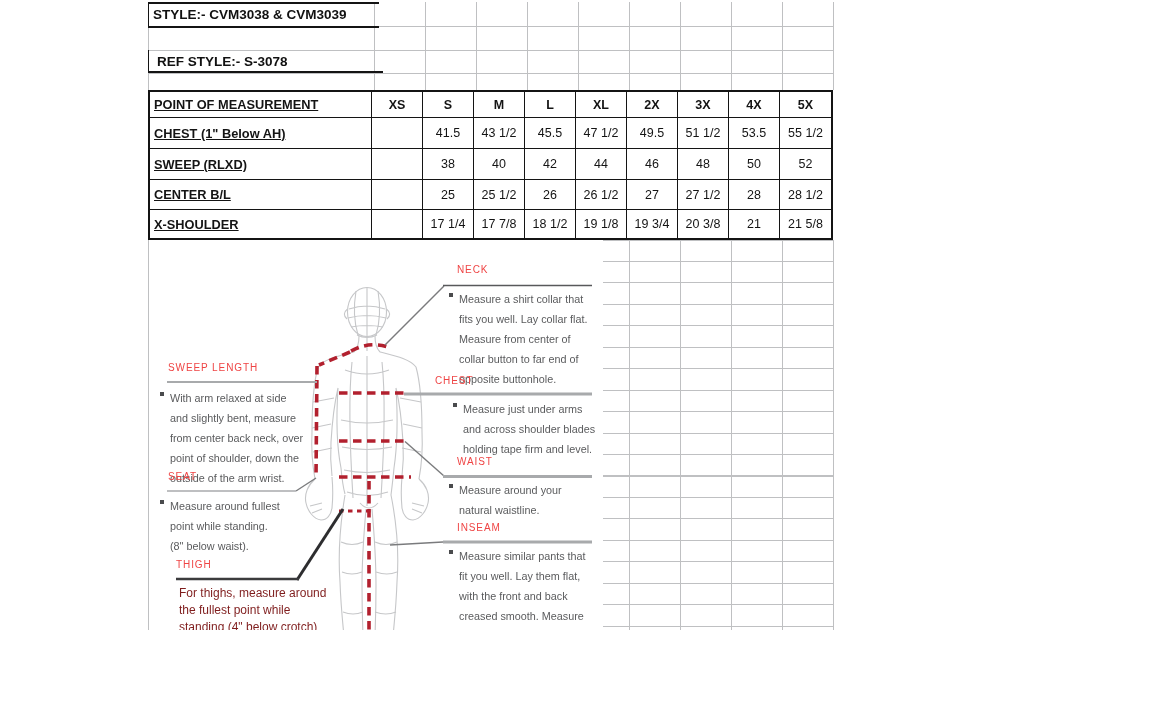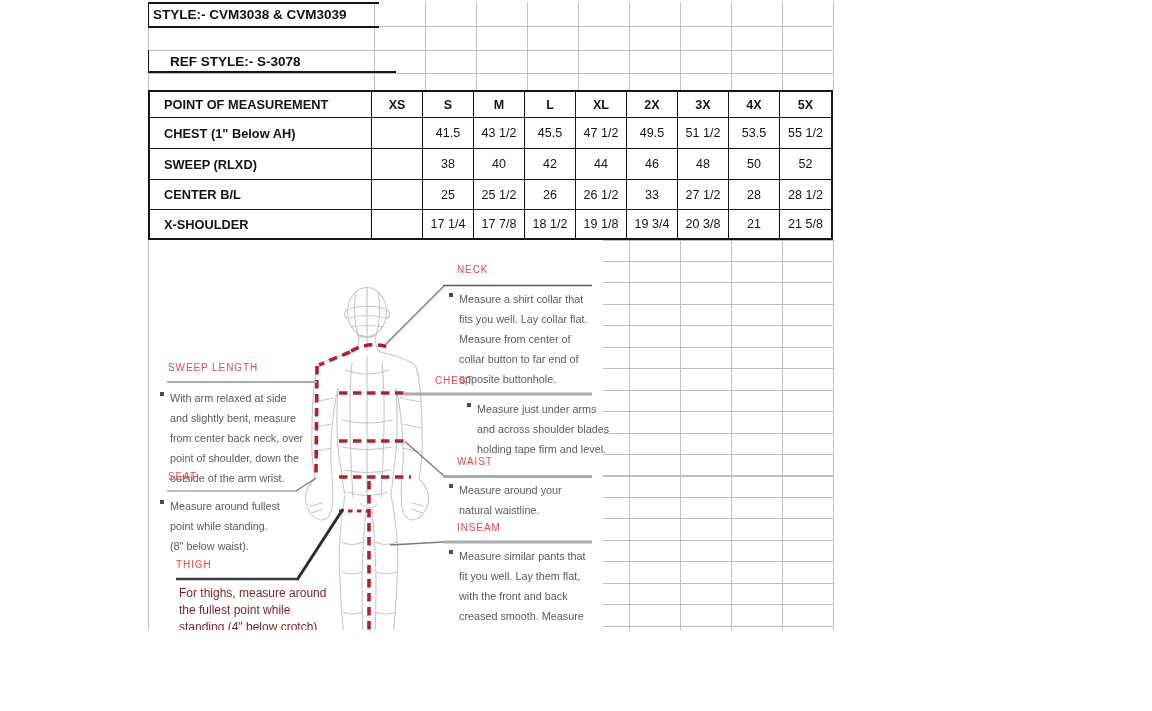--- a/index.html
+++ b/index.html
@@ -19,46 +19,46 @@
     background:repeating-linear-gradient(to right,#bfc0c2 0 1px,transparent 1px 51px);}
   .sheet-left-line{position:absolute;left:148px;top:2px;width:1px;height:688px;background:#bfc0c2;z-index:1;}
   .sheet-bottom-line{position:absolute;left:148px;top:689px;width:686px;height:1px;background:#bfc0c2;z-index:1;}
 
   
   .style-cell{position:absolute;left:148px;top:2px;width:226px;height:22px;z-index:4;
     border-top:2px solid #141414;border-bottom:2px solid #141414;border-left:1px solid #141414;
     font-weight:bold;font-size:13.5px;line-height:22px;padding-left:4px;box-sizing:content-box;}
   .ref-cell{position:absolute;left:148px;top:50px;width:226px;height:21px;z-index:4;
     border-bottom:2px solid #141414;border-left:1px solid #141414;
-    font-weight:bold;font-size:13.5px;line-height:23px;padding-left:21px;}
+    font-weight:bold;font-size:13.5px;line-height:23px;padding-left:8px;}
 
   
   .size-table{position:absolute;left:148px;top:90px;z-index:4;display:grid;
     grid-template-columns:222px repeat(9,51px);
     grid-template-rows:26px 31px 31px 30px 28px;
     border:2px solid #141414;background:#fff;}
   .size-table .cell{border-right:1px solid #141414;border-bottom:1px solid #141414;
     display:flex;align-items:center;justify-content:center;
     font-size:12.5px;color:#141414;background:#fff;overflow:hidden;white-space:nowrap;}
   .size-table .cell:nth-child(10n){border-right:none;}
   .size-table .cell:nth-last-child(-n+10){border-bottom:none;}
-  .size-table .rowlabel{justify-content:flex-start;padding-left:14px;font-weight:bold;font-size:12.8px;}
+  .size-table .rowlabel{justify-content:flex-start;padding-left:4px;font-weight:bold;font-size:12.8px;text-decoration:underline;}
   .size-table .head{font-weight:bold;}
 
   
   .diagram-bg{position:absolute;left:149px;top:241px;width:454px;height:447px;background:#fff;z-index:2;}
   .fig-svg{position:absolute;left:0;top:0;z-index:3;pointer-events:none;}
 
   .g-title{position:absolute;z-index:4;font-size:10px;letter-spacing:.9px;color:#ef4444;white-space:nowrap;}
   .g-text{position:absolute;z-index:4;width:158px;font-size:10.8px;line-height:20px;color:#5a5b5d;
     white-space:pre-line;padding-left:10px;}
   .bullet{position:absolute;left:0;top:4px;width:4px;height:4px;background:#4a4b4d;}
 
   .t-neck{left:457px;top:264px;}      .x-neck{left:449px;top:289px;}
-  .t-chest{left:435px;top:375px;}     .x-chest{left:467px;top:399px;}
+  .t-chest{left:435px;top:375px;}     .x-chest{left:453px;top:399px;}
   .t-waist{left:457px;top:456px;}     .x-waist{left:449px;top:480px;}
   .t-inseam{left:457px;top:522px;}    .x-inseam{left:449px;top:546px;}
   .t-sleeve{left:168px;top:362px;}    .x-sleeve{left:160px;top:388px;width:152px;}
   .t-seat{left:168px;top:471px;}      .x-seat{left:160px;top:496px;width:150px;}
   .t-thigh{left:176px;top:559px;}
   .x-thigh{left:179px;top:585px;width:180px;font-size:12px;line-height:17px;color:#7f1d1d;padding-left:0;}
 </style>
 </head>
 <body>
 
@@ -106,21 +106,21 @@
       <div class="cell">46</div>
       <div class="cell">48</div>
       <div class="cell">50</div>
       <div class="cell">52</div>
       <div class="cell rowlabel">CENTER B/L</div>
       <div class="cell"></div>
       <div class="cell">25</div>
       <div class="cell">25 1/2</div>
       <div class="cell">26</div>
       <div class="cell">26 1/2</div>
-      <div class="cell">33</div>
+      <div class="cell">27</div>
       <div class="cell">27 1/2</div>
       <div class="cell">28</div>
       <div class="cell">28 1/2</div>
       <div class="cell rowlabel">X-SHOULDER</div>
       <div class="cell"></div>
       <div class="cell">17 1/4</div>
       <div class="cell">17 7/8</div>
       <div class="cell">18 1/2</div>
       <div class="cell">19 1/8</div>
       <div class="cell">19 3/4</div>

